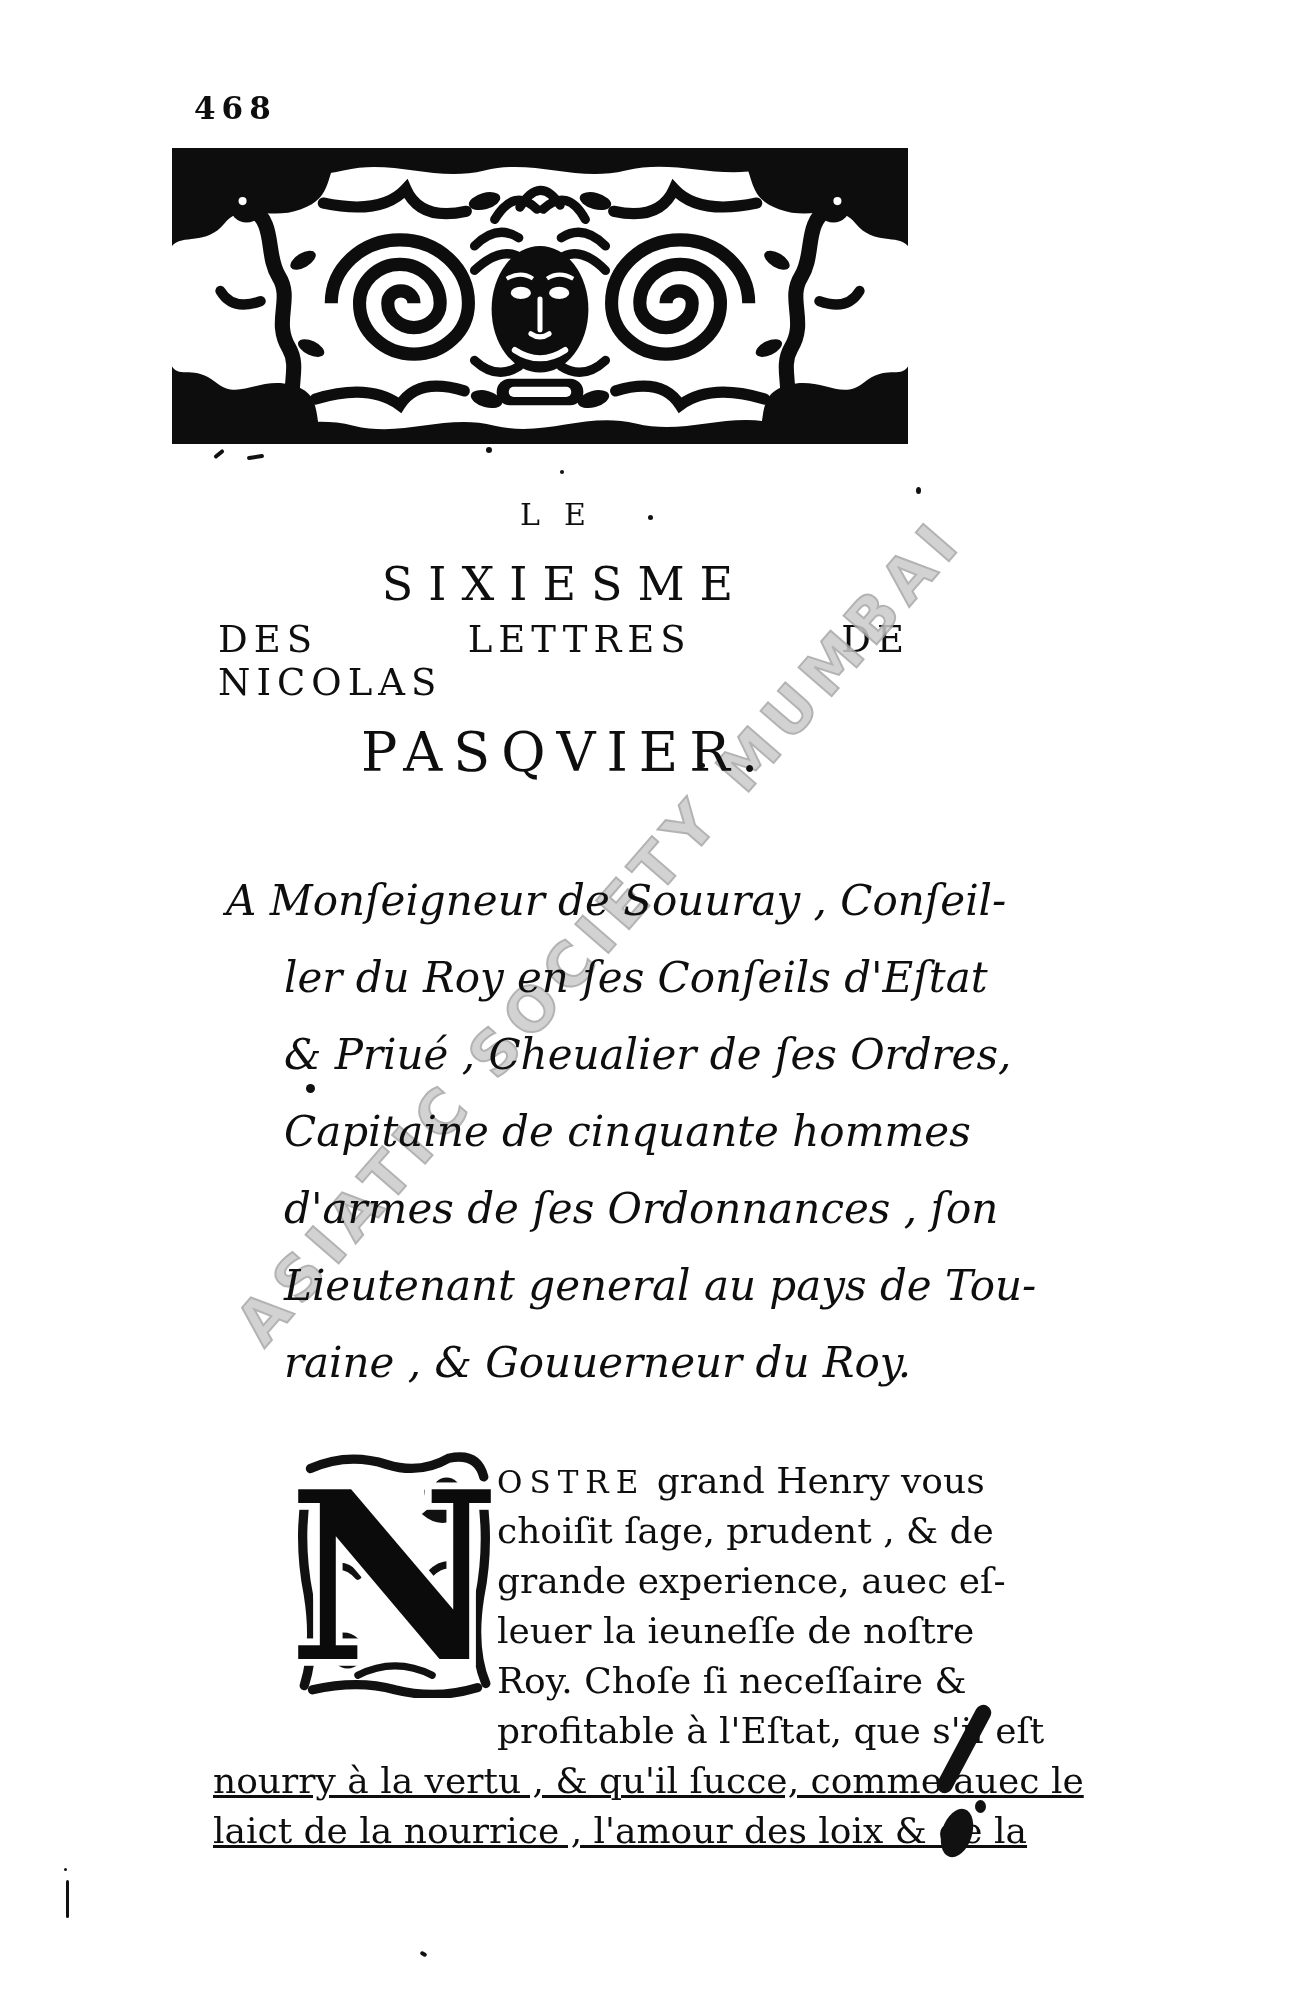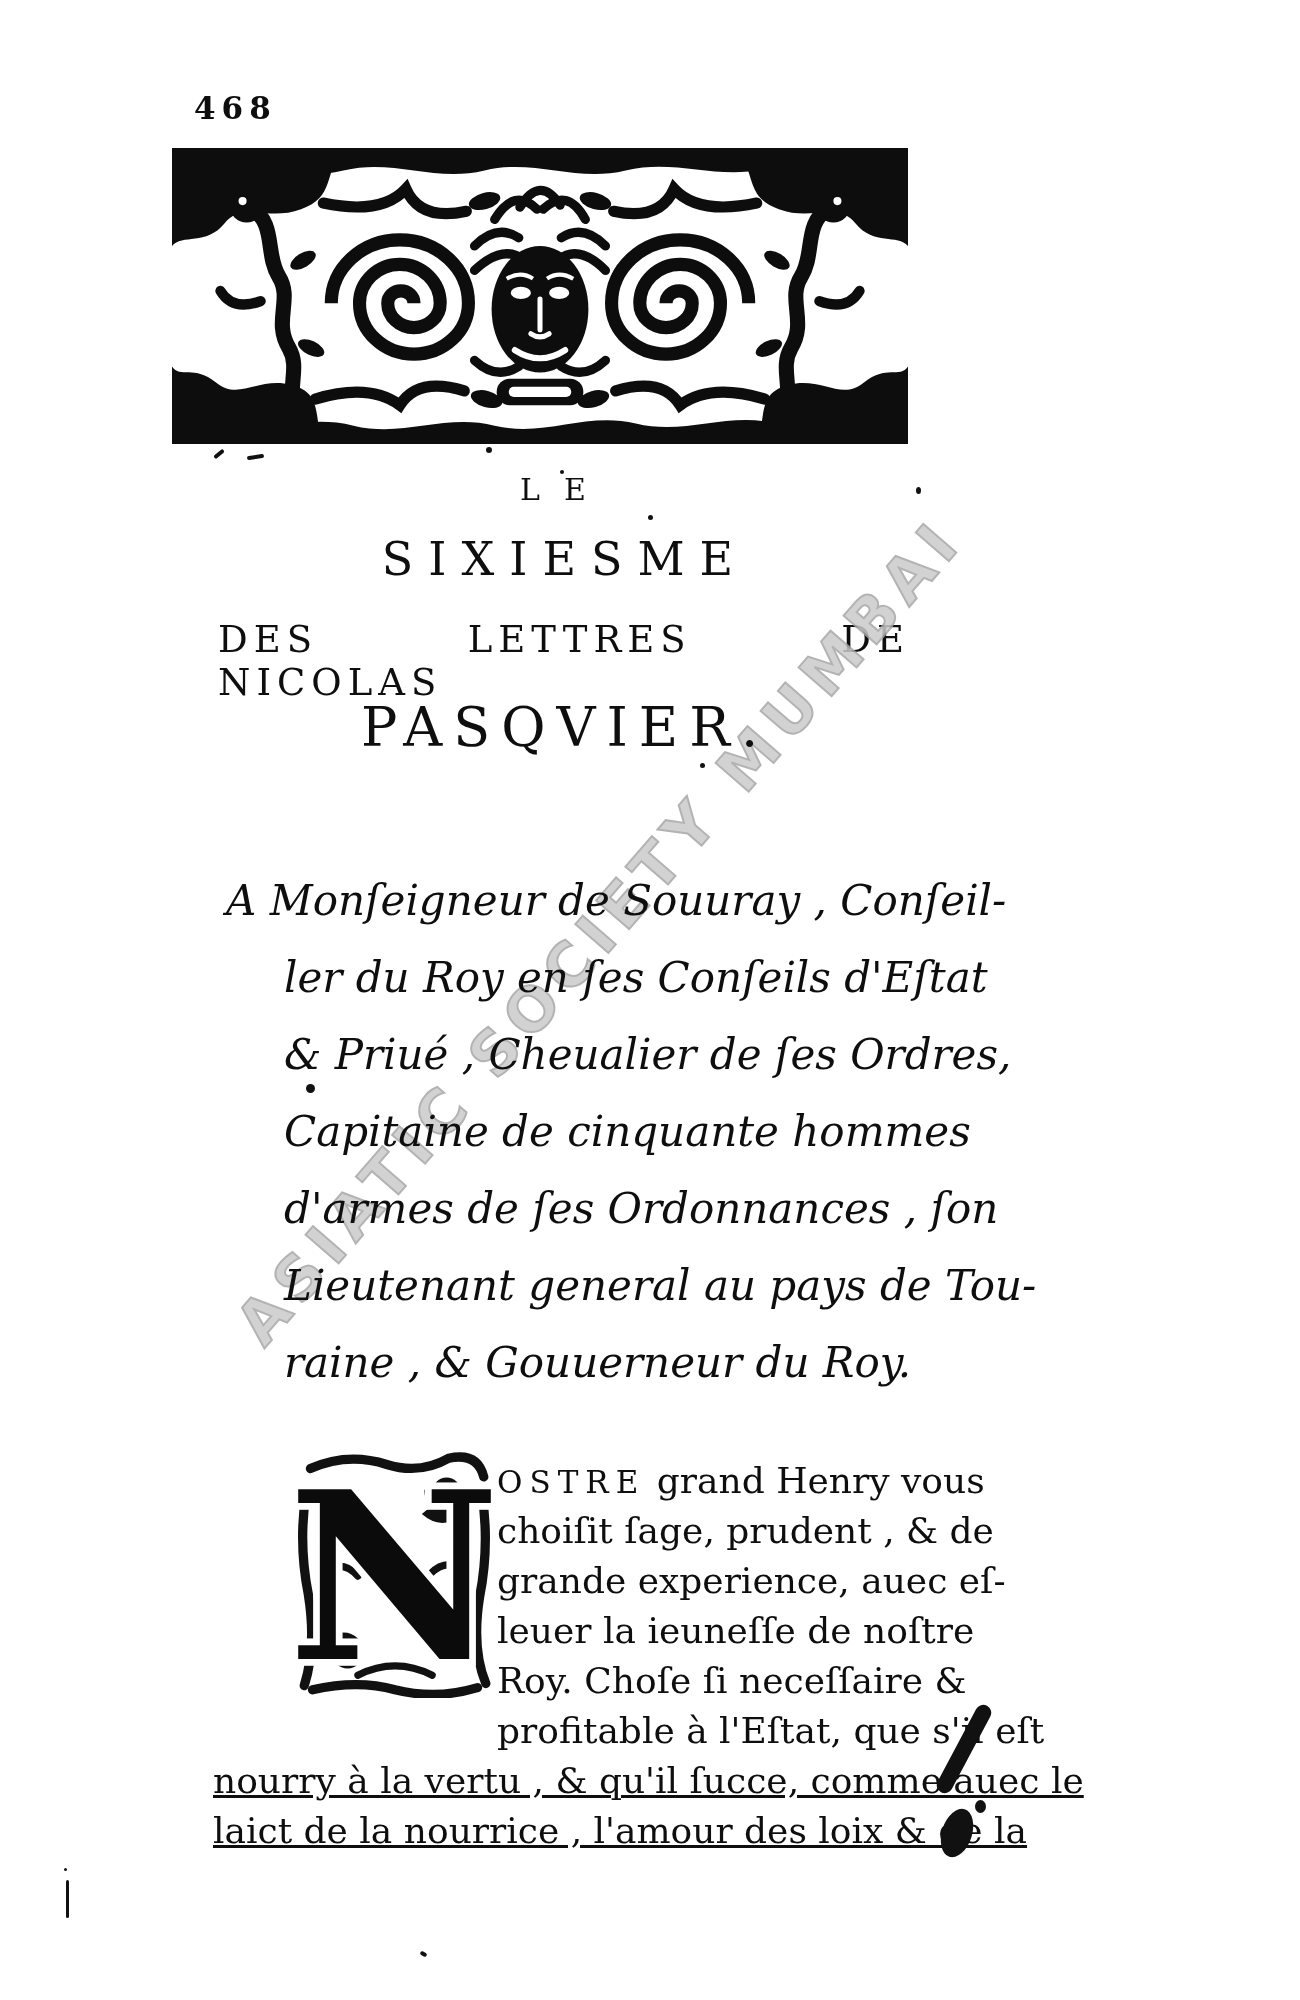--- a/index.html
+++ b/index.html
@@ -14,21 +14,21 @@
   .watermark{
     left:222px;top:1312px;transform:rotate(-49deg);transform-origin:0 0;
     font-family:"DejaVu Sans",sans-serif;font-weight:700;font-size:60px;
     letter-spacing:9px;color:#cbcbcb;-webkit-text-stroke:2px #a6a6a6;
     opacity:.85;white-space:nowrap;z-index:1;
   }
   .ink{z-index:3;}
   
   .headpiece{left:172px;top:148px;width:736px;height:296px;z-index:2;}
   
-  .title-block{left:212px;width:706px;text-align:center;z-index:2;}
+  .title-block{left:212px;width:706px;text-align:center;z-index:2;margin-top:25px;}
   .title-le{top:472px;font-size:30px;letter-spacing:24px;}
   .title-main{top:532px;font-size:46px;letter-spacing:15px;display:flex;justify-content:center;}
   .title-sub{top:618px;left:218px;width:692px;font-size:37px;letter-spacing:6px;word-spacing:8px;
              text-align:justify;text-align-last:justify;}
   .title-author{top:696px;font-size:54px;letter-spacing:11px;}
   
   .dedication{left:226px;top:862px;width:697px;z-index:2;font-style:italic;font-size:42px;}
   .dedication .dl{height:77px;line-height:77px;white-space:nowrap;text-align:justify;text-align-last:justify;}
   .dedication .dl.indent{padding-left:58px;}
   .dedication .dl.last{text-align:left;text-align-last:left;}

